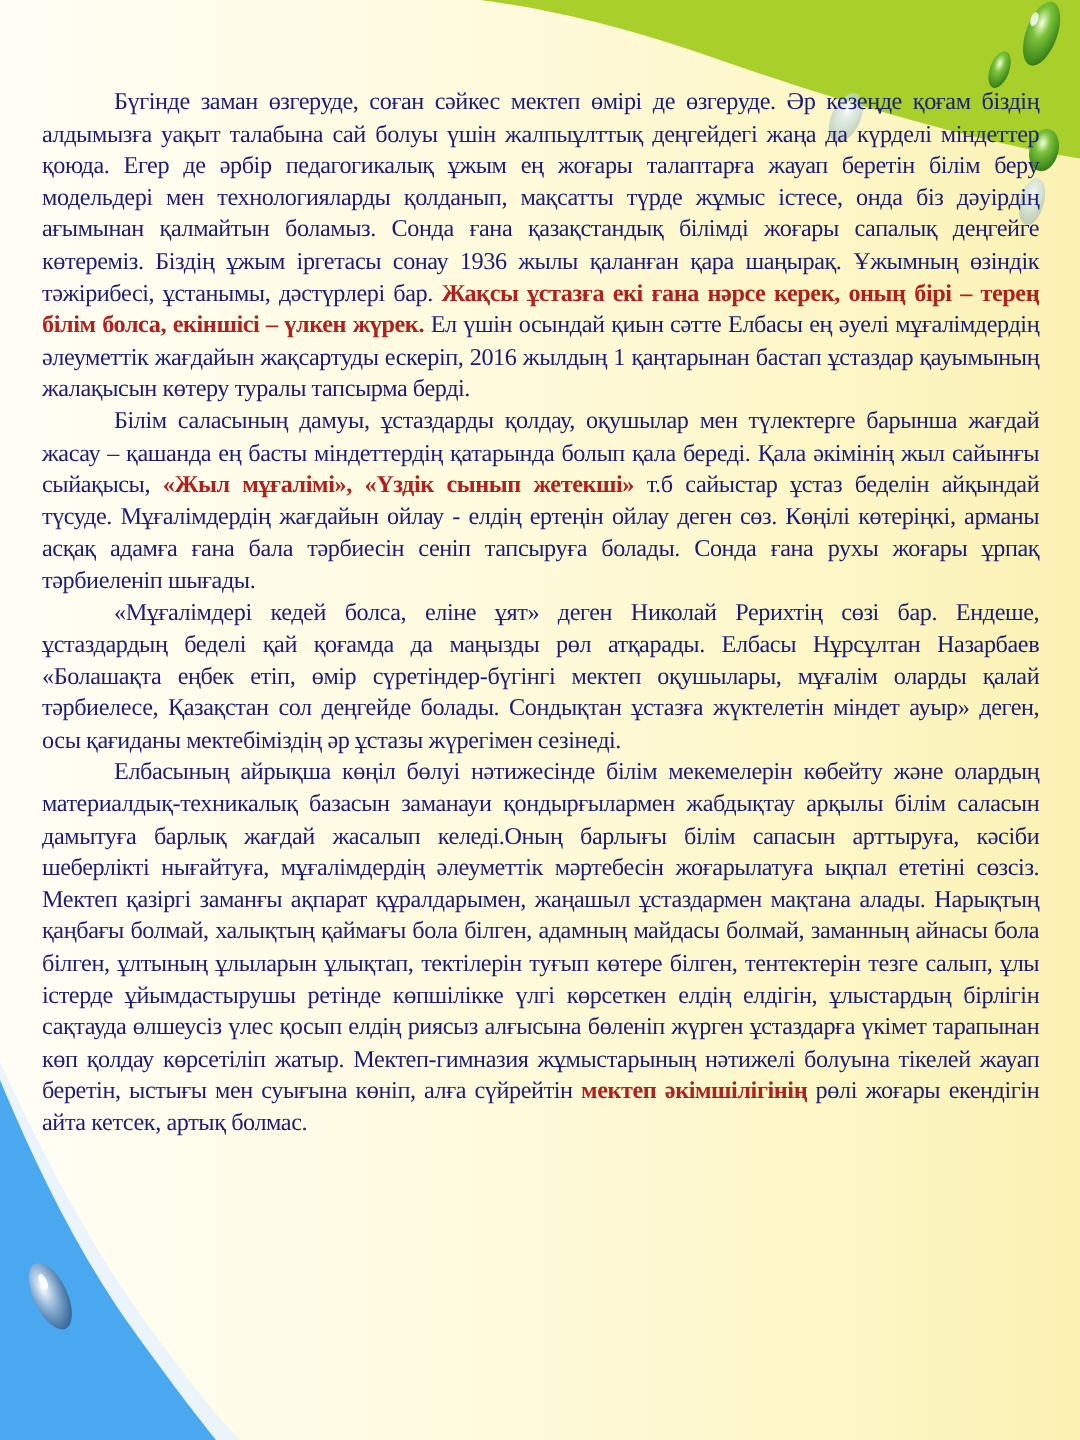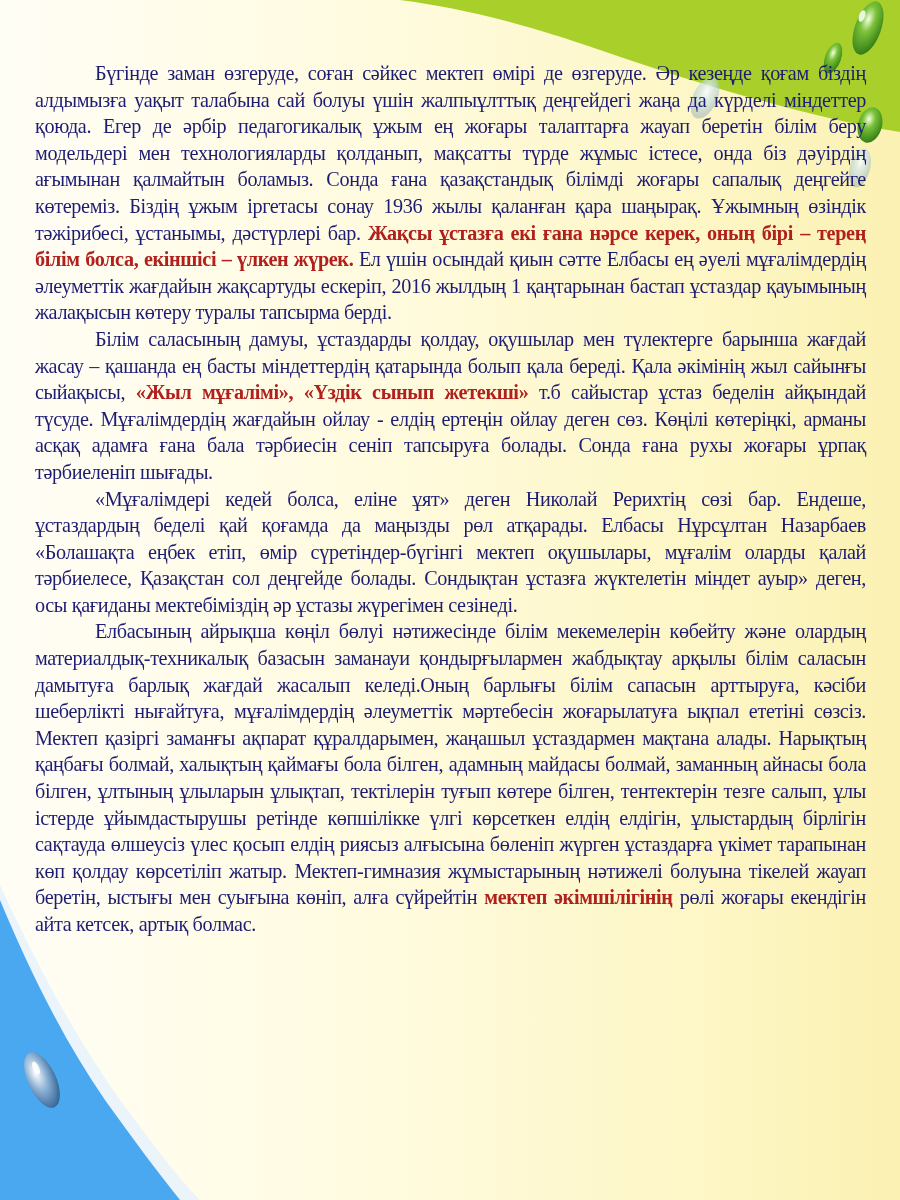--- a/index.html
+++ b/index.html
@@ -5,21 +5,21 @@
   html, body { margin: 0; padding: 0; }
   body {
     width: 900px; height: 1200px; overflow: hidden; position: relative;
     background: linear-gradient(90deg, #fffef6 0%, #fffbe0 40%, #fdf6c4 80%, #fbf1b3 100%);
     font-family: "Liberation Serif", "DejaVu Serif", serif;
   }
   .bg-layer { position: absolute; inset: 0; pointer-events: none; }
   .green-swoosh { position: absolute; left: 0; top: 0; }
   .blue-swoosh { position: absolute; left: 0; top: 0; }
   .doc {
-    position: absolute; left: 35px; top: 60px; width: 831px;
+    position: absolute; left: 35px; top: 72px; width: 831px;
     color: #1c1c72; font-size: 20.2px; line-height: 26.6px;
     text-align: justify; letter-spacing: -0.35px;
   }
   .doc p { margin: 0; text-indent: 60px; }
   .hl { color: #b0201c; font-weight: bold; }
 </style>
 </head>
 <body>
 
 <div class="bg-layer">

